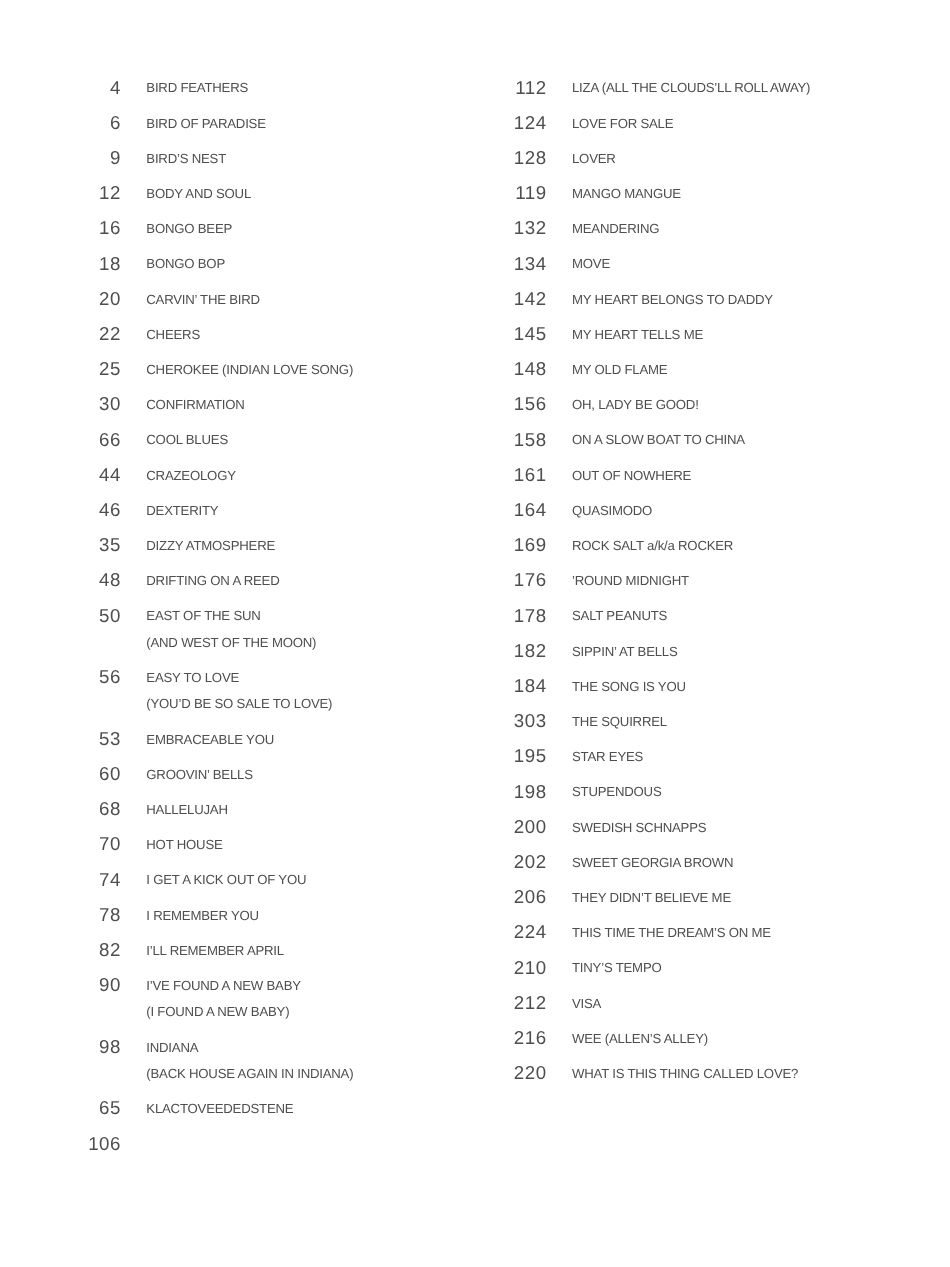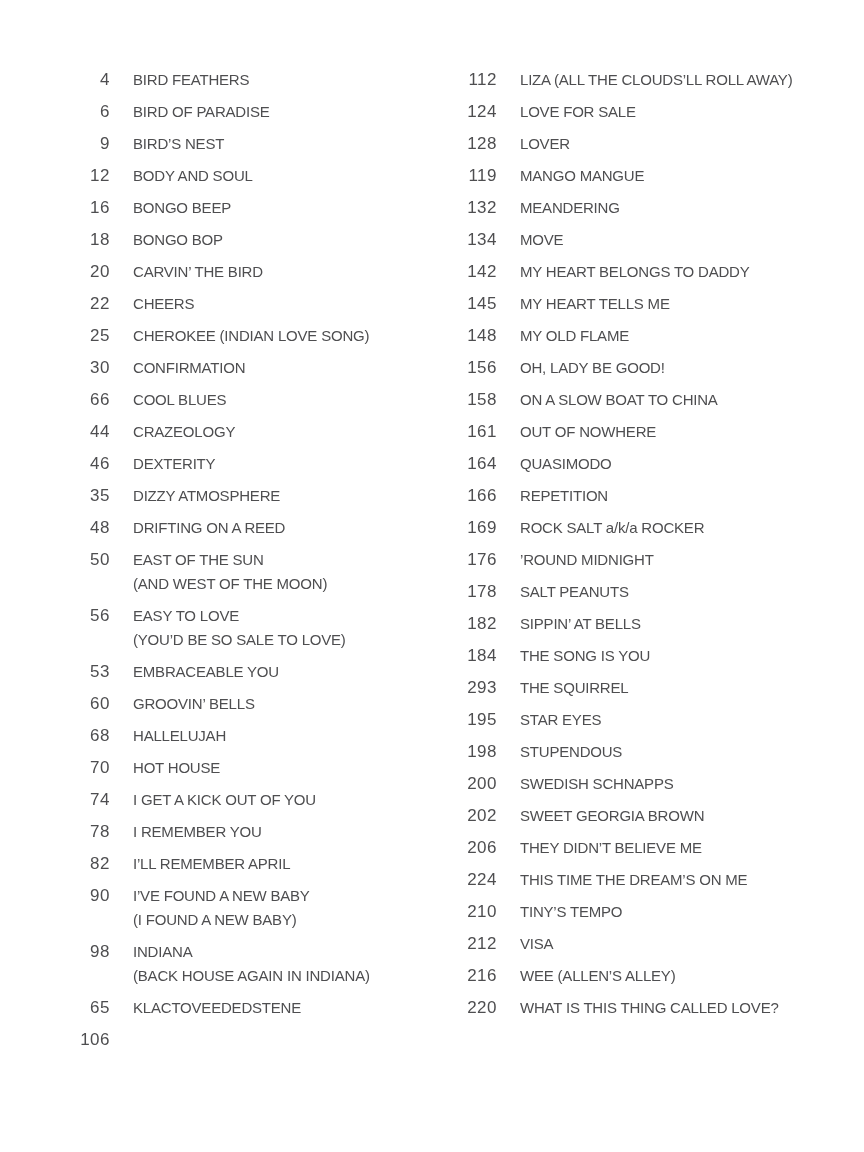--- a/index.html
+++ b/index.html
@@ -35,21 +35,21 @@
   .num {
     flex: 0 0 50px;
     text-align: right;
     font-size: 17px;
     line-height: 24px;
     letter-spacing: 0.5px;
     font-weight: 400;
   }
   .titles {
     margin-left: 23px;
-    font-size: 15px;
+    font-size: 12px;
     line-height: 24px;
     letter-spacing: -0.2px;
     font-weight: 400;
   }
   .title-line, .subtitle-line {
     display: block;
     white-space: nowrap;
   }
 </style>
 </head>
@@ -377,27 +377,20 @@
   </div>
 
   <div class="entry">
     <span class="num">164</span>
     <span class="titles">
       <span class="title-line">QUASIMODO</span>
 
     </span>
   </div>
 
-  <div class="entry">
-    <span class="num">166</span>
-    <span class="titles">
-      <span class="title-line">REPETITION</span>
-
-    </span>
-  </div>
 
   <div class="entry">
     <span class="num">169</span>
     <span class="titles">
       <span class="title-line">ROCK SALT a/k/a ROCKER</span>
 
     </span>
   </div>
 
   <div class="entry">
@@ -426,21 +419,21 @@
 
   <div class="entry">
     <span class="num">184</span>
     <span class="titles">
       <span class="title-line">THE SONG IS YOU</span>
 
     </span>
   </div>
 
   <div class="entry">
-    <span class="num">293</span>
+    <span class="num">303</span>
     <span class="titles">
       <span class="title-line">THE SQUIRREL</span>
 
     </span>
   </div>
 
   <div class="entry">
     <span class="num">195</span>
     <span class="titles">
       <span class="title-line">STAR EYES</span>

